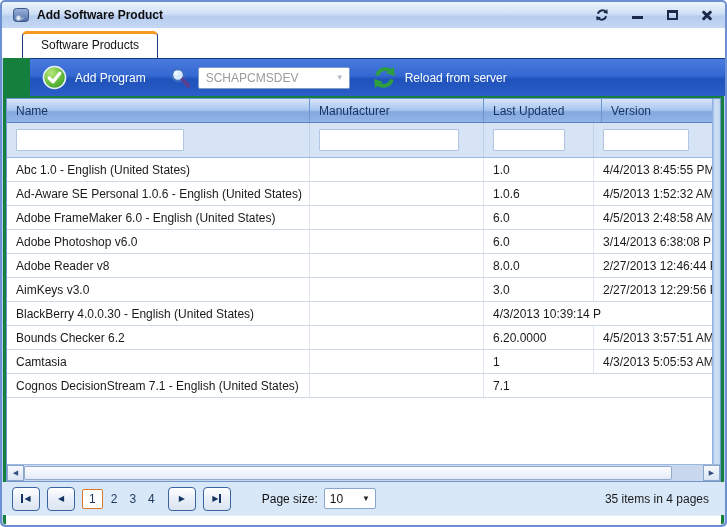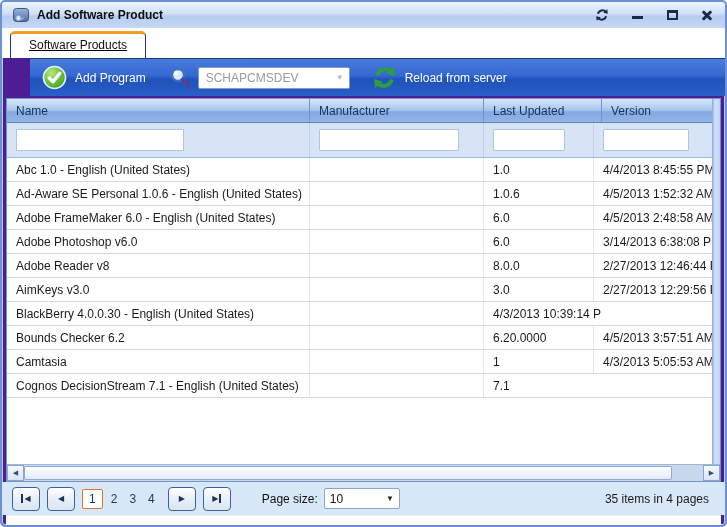--- a/index.html
+++ b/index.html
@@ -3,21 +3,21 @@
 <meta charset="utf-8">
 <style>
   html,body { margin:0; padding:0; background:#ffffff;
     font-family:"Liberation Sans","DejaVu Sans",sans-serif; font-size:12px; }
   * { box-sizing:border-box; }
 
   .window {
     width:727px; height:527px;
     border:2px solid #6d90d2; border-radius:5px;
     box-shadow: inset 0 0 0 1px #b9cff2;
-    background:#4c1d95;
+    background:#15803d;
     display:flex; flex-direction:column; overflow:hidden;justify-content:center;
   }
 
   
   .titlebar {
     height:26px; flex:0 0 26px;
     display:flex; align-items:center; padding:0 10px;
     background:linear-gradient(#eef5fd, #cfdff6 45%, #b6cdf0 55%, #c5d8f3);
   }
   .win-icon { width:18px; height:18px; display:inline-flex; }
@@ -25,21 +25,21 @@
   .win-controls { margin-left:auto; display:flex; align-items:center; gap:19px; }
   .wc { width:16px; height:14px; display:inline-flex; align-items:center; justify-content:center; cursor:default; }
   .min-bar { width:11px; height:3px; background:#1b2a4a; margin-top:5px; }
   .max-box { width:11px; height:10px; border:2px solid #1b2a4a; border-top-width:3px; }
   .x-wrap { position:relative; width:12px; height:12px; }
   .x-wrap span { position:absolute; left:0; top:5px; width:12px; height:3px; background:#1b2a4a; border-radius:1px; }
   .x-wrap span:nth-child(1){ transform:rotate(45deg); }
   .x-wrap span:nth-child(2){ transform:rotate(-45deg); }
 
   
-  .tabstrip { flex:0 0 30px; background:#ffffff; padding:3px 0 0 8px; display:flex;text-decoration:underline; }
+  .tabstrip { flex:0 0 30px; background:#ffffff; padding:3px 0 0 20px; display:flex; }
   .tab {
     background:#ffffff; border:1px solid #1c3f7c; border-bottom:none;
     border-top:3px solid #f59a23; border-radius:5px 5px 0 0;
     padding:4px 18px 0 18px; color:#111; font-size:12px; height:27px;
   }
 
   
   .toolbar {
     flex:0 0 38px; display:flex; align-items:center; padding:0 12px;
     background:linear-gradient(#4a7ade 0%, #3468d2 45%, #1f52ba 55%, #2a5ec8 100%);
@@ -106,21 +106,21 @@
   .pg-btn { width:28px; height:24px; margin-right:7px;
     border:1px solid #38639e; border-radius:4px;
     background:linear-gradient(#ffffff,#e9eff8 50%,#dbe4f1);
     display:flex; align-items:center; justify-content:center; gap:1px;
     color:#14355f; font-size:8px; }
   .pg-bar { width:2px; height:9px; background:#14355f; display:inline-block; }
   .pages { display:flex; align-items:center; margin-right:7px; }
   .page-num { color:#1c365e; font-size:12px; padding:2px 6px; }
   .page-num.current { border:1px solid #d9782a; background:#ffffff; border-radius:2px; padding:2px 6px; margin-right:2px; }
   .ps-label { margin-left:24px; color:#111; }
-  .ps-combo { margin-left:6px; width:76px; height:21px; background:#fff;
+  .ps-combo { margin-left:6px; width:52px; height:21px; background:#fff;
     border:1px solid #8aa6cc; border-radius:2px; display:flex; align-items:center; padding:0 5px; }
   .ps-value { flex:1; color:#111; }
   .ps-arrow { font-size:8px; color:#222; }
   .summary { margin-left:auto; color:#1a1a1a; padding-right:6px; }
 
   .bottom-strip { flex:0 0 10px; background:#ffffff; margin:0 4px; border-top:1px solid #e8eef8; }
 </style>
 </head>
 <body>
 

